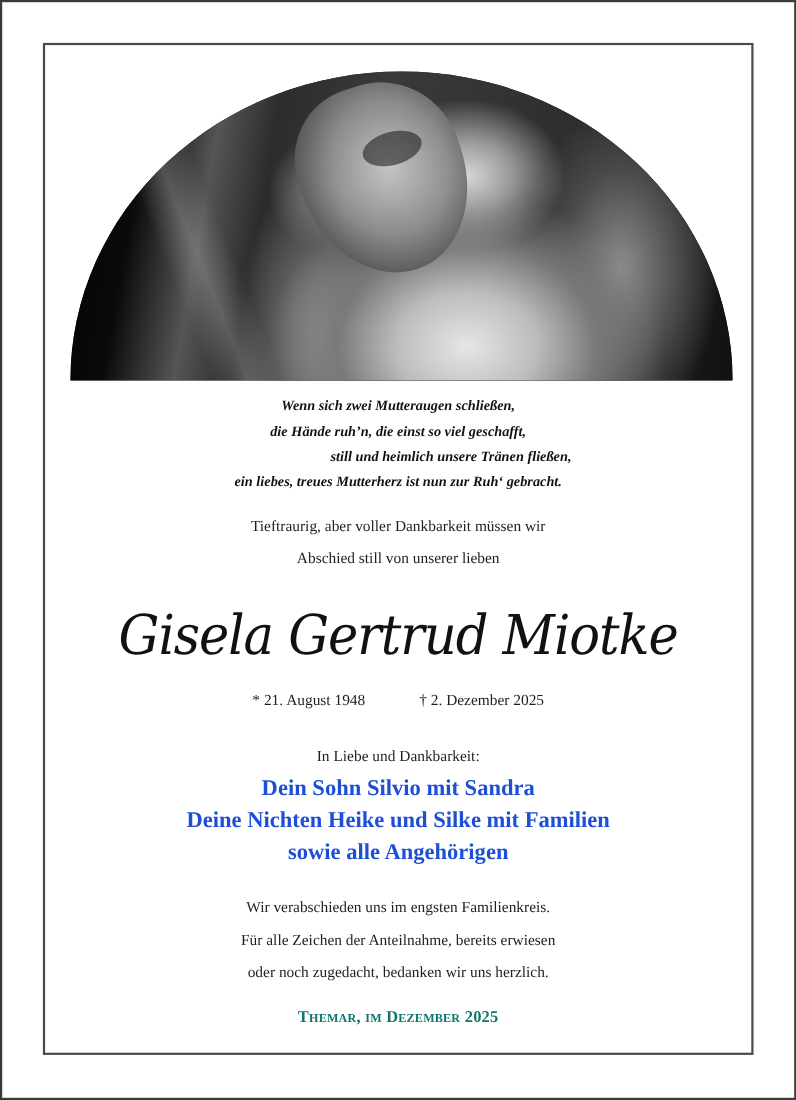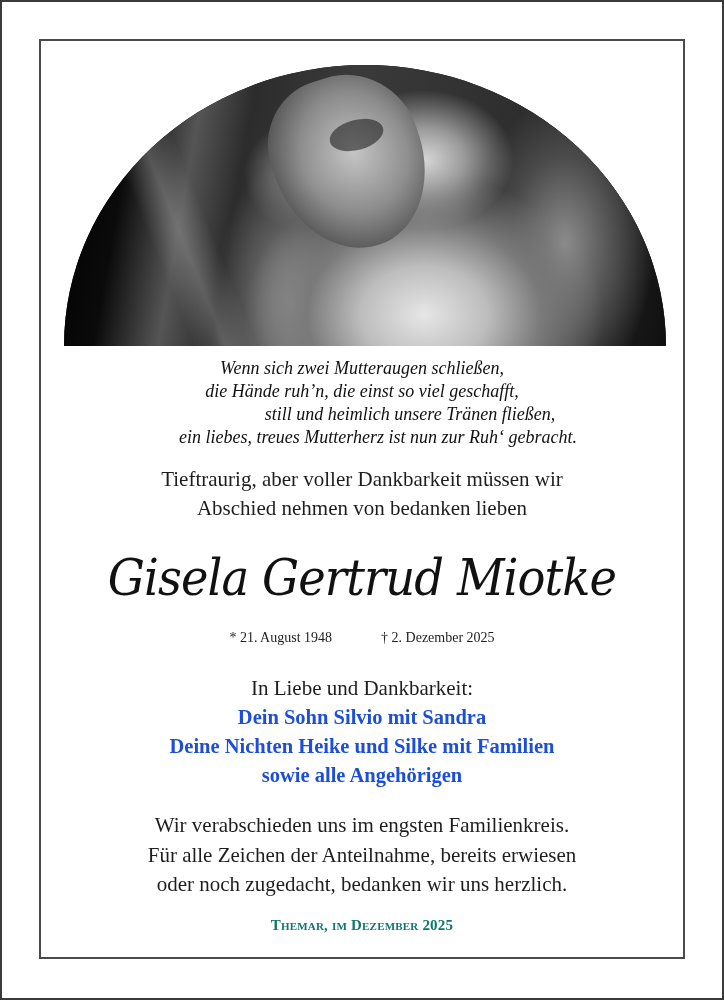--- a/index.html
+++ b/index.html
@@ -42,26 +42,26 @@
     position: absolute; left: 95px; top: 60px; width: 60px; height: 260px;
     background: linear-gradient(90deg, rgba(255,255,255,0), rgba(170,170,170,.35), rgba(255,255,255,0));
     transform: rotate(-22deg);
   }
   .line {
     position: absolute; left: 41px; width: 642px; text-align: center;
     color: #1a1a1a; white-space: nowrap;
   }
   .poem {
     font-family: "Liberation Serif", "DejaVu Serif", serif;
-    font-style: italic; font-weight: normal; font-size: 18px; line-height: 23px;
+    font-style: italic; font-weight: bold; font-size: 13px; line-height: 23px;
     color: #111;
   }
   .body-text {
     font-family: "Liberation Serif", "DejaVu Serif", serif;
-    font-size: 21px; line-height: 29px; color: #1e1e1e;
+    font-size: 14px; line-height: 29px; color: #1e1e1e;
   }
   .bold-text {
     font-family: "Liberation Serif", "DejaVu Serif", serif;
     font-size: 20.5px; font-weight: bold; line-height: 29px; color: #1d4ed8;
   }
   .name {
     font-family: "DejaVu Serif", "Liberation Serif", serif;
     font-style: italic; font-size: 50px; line-height: 60px; color: #111;
     letter-spacing: -1px; transform: scaleX(0.93);
   }
@@ -84,24 +84,24 @@
 <div class="photo">
   <div class="bg"></div>
   <div class="shadow-ray"></div>
   <div class="face"></div>
   <div class="shadow-eye"></div>
 </div>
 
 <div class="line poem" style="top:357px;">Wenn sich zwei Mutteraugen schließen,</div>
 <div class="line poem" style="top:380px;">die Hände ruh’n, die einst so viel geschafft,</div>
 <div class="line poem" style="top:403px;padding-left:48px;">still und heimlich unsere Tränen fließen,</div>
-<div class="line poem" style="top:426px;padding-left:16px;">ein liebes, treues Mutterherz ist nun zur Ruh‘ gebracht.</div>
+<div class="line poem" style="top:426px;">ein liebes, treues Mutterherz ist nun zur Ruh‘ gebracht.</div>
 
 <div class="line body-text" style="top:465px;">Tieftraurig, aber voller Dankbarkeit müssen wir</div>
-<div class="line body-text" style="top:494px;">Abschied nehmen von bedanken lieben</div>
+<div class="line body-text" style="top:494px;">Abschied still von unserer lieben</div>
 
 <div class="line name" style="top:548px;">Gisela Gertrud Miotke</div>
 
 <div class="line dates" style="top:623px;">
   <span>*</span>
   <span>21. August 1948</span>
   <span class="gap"></span>
   <span>†</span>
   <span>2. Dezember 2025</span>
 </div>

